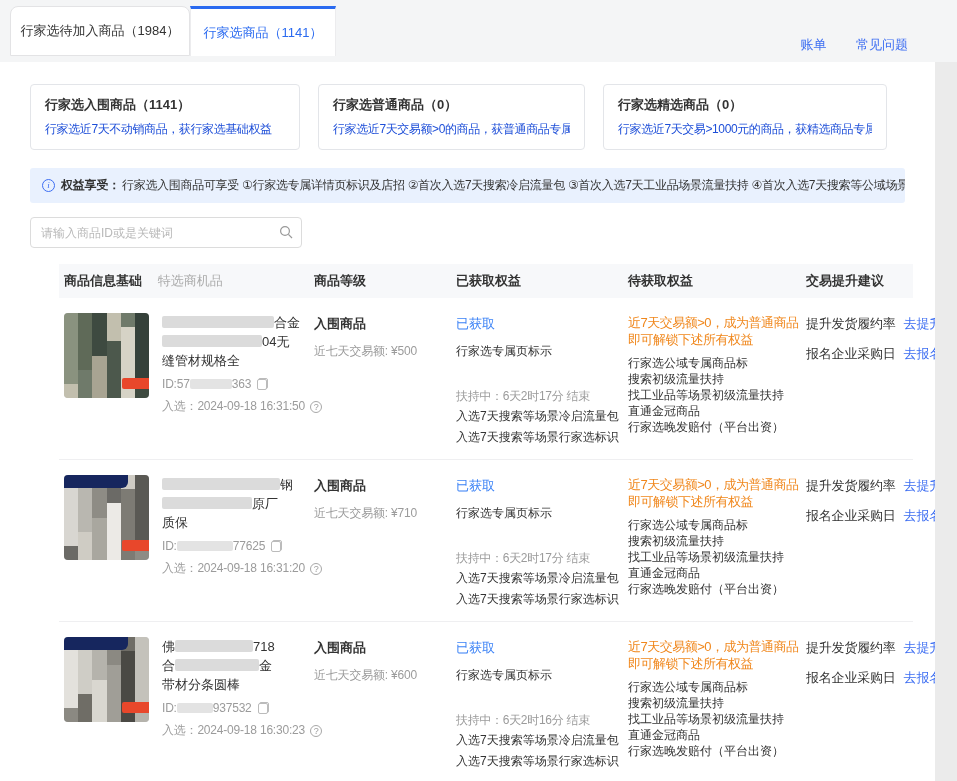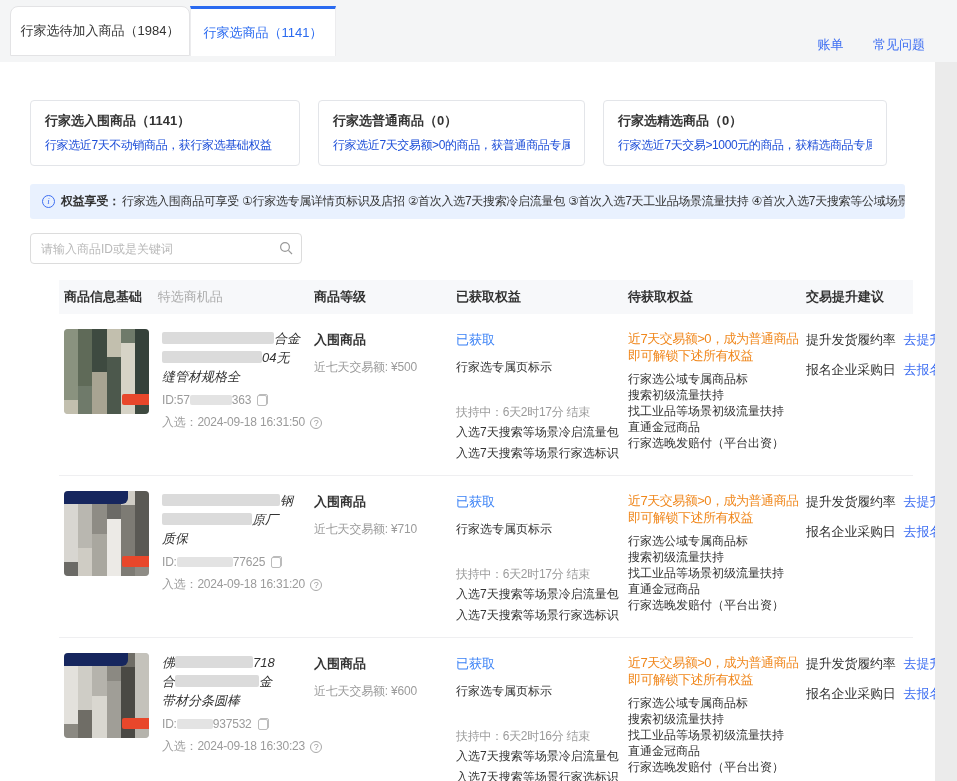--- a/index.html
+++ b/index.html
@@ -15,27 +15,27 @@
   
   .topbar { height:62px; position:relative; }
   .tabs { display:flex; padding-left:10px; padding-top:6px; }
   .tab { height:50px; display:flex; align-items:center; justify-content:center;
          font-size:13px; cursor:pointer; }
   .tab-inactive { width:180px; background:#fff; border:1px solid #e3e3e5;
                   border-radius:8px 8px 0 0; color:#333; }
   .tab-active { width:146px; background:#fff; border-top:3px solid #2a6af0;
                 border-left:1px solid #ececee; border-right:1px solid #ececee;
                 color:#2a6af0; }
-  .top-links { position:absolute; right:32px; top:36px; font-size:13px; white-space:nowrap; }
+  .top-links { position:absolute; right:49px; top:36px; font-size:13px; white-space:nowrap; }
   .top-links a { color:#3d6ef2; text-decoration:none; margin-left:26px; cursor:pointer; }
 
   
   .content { background:#fff; width:935px; height:719px; padding-top:22px; overflow:hidden; }
 
-  .cards { display:flex; gap:18px; margin:16px 30px; }
+  .cards { display:flex; gap:18px; margin:0 30px; }
   .card { border:1px solid #e3e5e9; border-radius:4px; padding:11px 14px; background:#fff; }
   .card-1 { width:270px; } .card-2 { width:267px; } .card-3 { width:284px; }
   .card-title { font-size:13px; font-weight:bold; color:#333; white-space:nowrap; }
   .card-desc { font-size:12px; color:#1d4ed8; margin-top:7px; white-space:nowrap;
                letter-spacing:-0.4px; overflow:hidden; }
 
   .notice { margin:18px 30px 0; background:#e9f1fe; border-radius:3px; padding:9px 12px;
             font-size:12px; color:#333; display:flex; align-items:center;
             white-space:nowrap; overflow:hidden; }
   .info-icon { flex:0 0 auto; width:13px; height:13px; border:1px solid #3d6ef2;
@@ -66,21 +66,21 @@
            flex:0 0 85px; background:#ccc; cursor:pointer; }
   .mosaic { display:grid; width:100%; height:100%;
             grid-template-columns:repeat(6,1fr); grid-template-rows:repeat(6,1fr); }
   .mosaic i { display:block; }
   .thumb-banner { position:absolute; top:0; left:0; width:64px; height:13px;
                   background:#16265e; border-radius:0 0 6px 0; }
   .thumb-tag { position:absolute; right:0; bottom:9px; width:27px; height:11px;
                background:#e8472b; border-radius:2px 0 0 2px; }
 
   .pinfo { margin-left:13px; width:150px; }
-  .tline { font-size:13px; color:#333; line-height:19px; white-space:nowrap; overflow:hidden;font-style:italic; }
+  .tline { font-size:13px; color:#333; line-height:19px; white-space:nowrap; overflow:hidden; }
   .blur-seg { display:inline-block; height:12px; background:#dbdbdb; border-radius:2px;
               vertical-align:-1px; filter:blur(0.6px); }
   .blur-sm { height:10px; background:#e3e3e3; }
   .meta { font-size:12px; color:#9b9b9b; margin-top:7px; display:flex; align-items:center;
           white-space:nowrap; letter-spacing:-0.2px; }
   .copy-icon { position:relative; width:10px; height:11px; margin-left:6px;
                display:inline-block; cursor:pointer; flex:0 0 auto; }
   .copy-icon::before { content:""; position:absolute; right:-1px; top:-1px; width:8px;
                        height:9px; border:1px solid #bbb; border-radius:2px; }
   .copy-icon::after { content:""; position:absolute; left:0; bottom:0; width:8px; height:9px;

